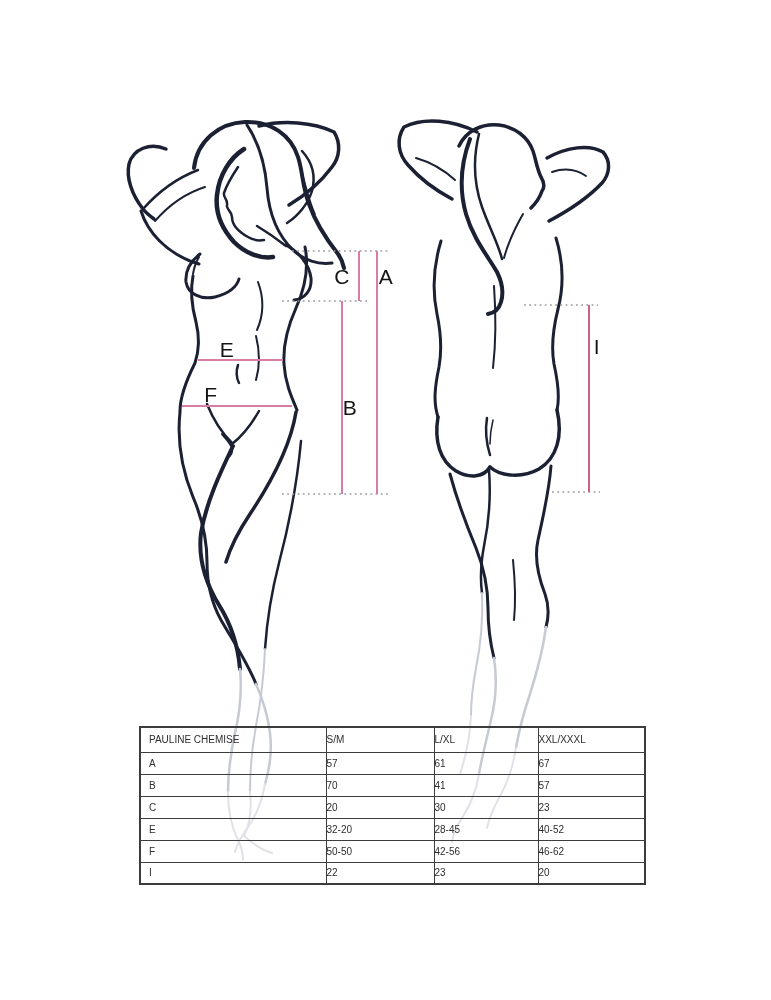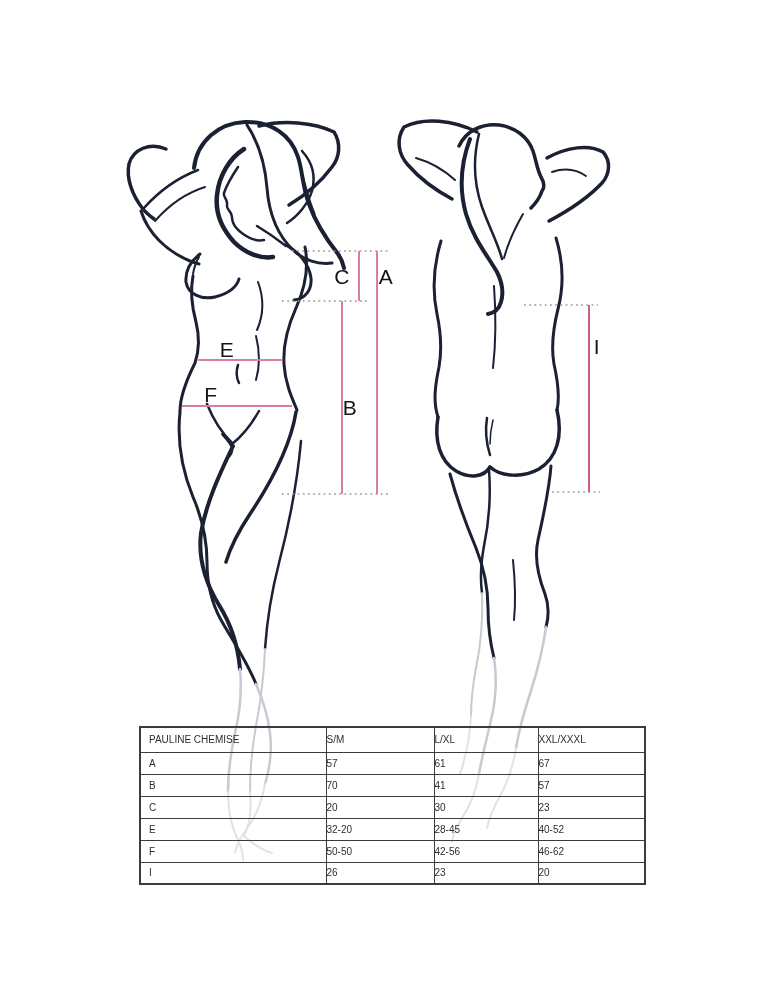--- a/index.html
+++ b/index.html
@@ -199,19 +199,19 @@
         <td class="c-val">40-52</td>
       </tr>
       <tr>
         <td>F</td>
         <td class="c-val">50-50</td>
         <td class="c-val">42-56</td>
         <td class="c-val">46-62</td>
       </tr>
       <tr>
         <td>I</td>
-        <td class="c-val">26</td>
+        <td class="c-val">22</td>
         <td class="c-val">23</td>
         <td class="c-val">20</td>
       </tr>
     </tbody>
   </table>
 </div>
 
 </body></html>

